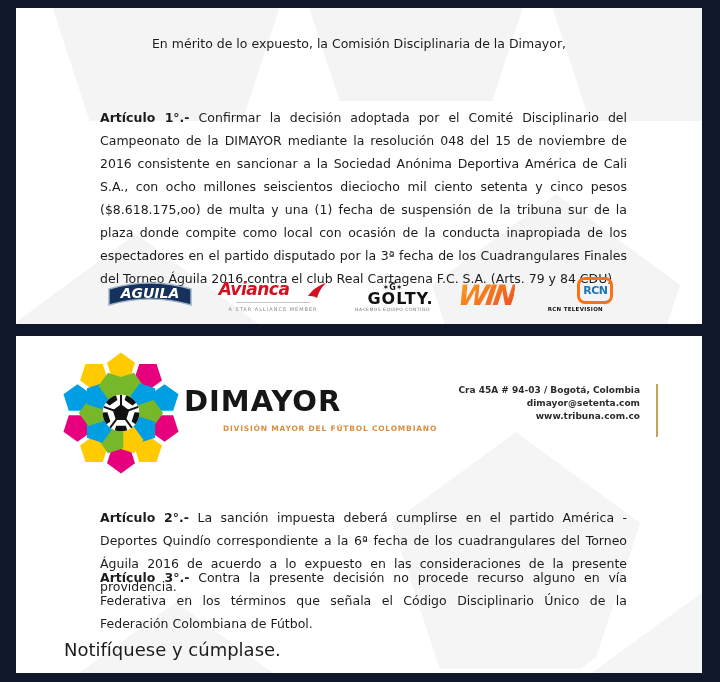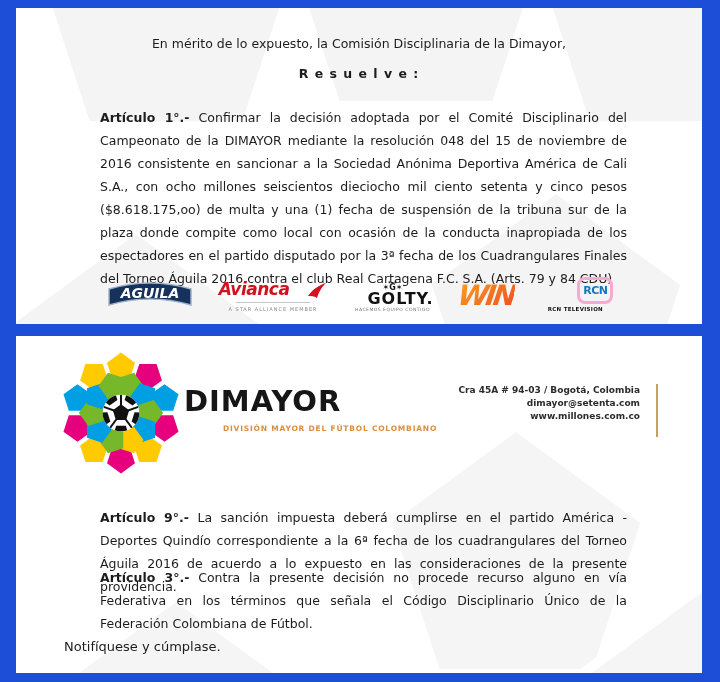--- a/index.html
+++ b/index.html
@@ -1,33 +1,33 @@
 <!DOCTYPE html>
 <html><head>
 <meta charset="utf-8">
 <style>
   * { margin:0; padding:0; box-sizing:border-box; }
   html,body { width:720px; height:682px; overflow:hidden; background:#000;
               font-family:"DejaVu Sans","Liberation Sans",sans-serif; }
-  .canvas { position:relative; width:720px; height:682px; background:#1d4ed8; }
+  .canvas { position:relative; width:720px; height:682px; background:#0f172a; }
 
   .page { position:absolute; left:16px; width:686px; background:#fff; overflow:hidden; }
   .page1 { top:8px;  height:316px; }
   .page2 { top:336px; height:337px; }
   .wm { position:absolute; inset:0; pointer-events:none; }
 
   .intro { position:absolute; top:28px; left:0; width:100%; text-align:center;
            font-size:12.5px; color:#1c1c1c; }
   .resuelve { position:absolute; top:58px; left:0; width:100%; text-align:center;
               font-size:12.5px; font-weight:bold; letter-spacing:1px; color:#1c1c1c; }
   .art { position:absolute; left:84px; width:527px; text-align:justify;
          font-size:12.5px; line-height:23px; color:#1c1c1c; }
   .art .lbl { font-weight:bold; }
   .a1 { top:98px; } .a2 { top:170px; } .a3 { top:230px; }
-  .closing { position:absolute; top:303px; left:48px; font-size:13px; color:#1c1c1c; }
+  .closing { position:absolute; top:303px; left:48px; font-size:18px; color:#1c1c1c; }
 
   
   .sponsors { position:absolute; top:250px; left:0; width:100%; height:54px;
               display:flex; justify-content:center; align-items:flex-end; gap:24px; }
   .sp { display:flex; flex-direction:column; align-items:center; }
 
   .avianca-row { display:flex; align-items:flex-end; gap:18px; }
   .avianca-word { color:#d4111e; font-weight:bold; font-style:italic; font-size:17px; letter-spacing:-0.5px; }
   .avianca-rule { width:74px; height:1px; background:#c7c7c7; margin-top:3px; }
   .avianca-sub { font-size:5px; color:#8a8a8a; letter-spacing:1px; margin-top:3px; }
@@ -35,21 +35,21 @@
   .golty-emblem { font-size:5px; line-height:5px; color:#111; text-align:center; }
   .golty-emblem .g { font-size:8px; font-weight:bold; }
   .golty-word { font-size:16px; font-weight:900; letter-spacing:1px; color:#111; line-height:17px;margin-left:16px; }
   .golty-sub { font-size:4.5px; color:#777; letter-spacing:0.5px; }
 
   .win-word { font-size:28px; font-weight:900; font-style:italic; letter-spacing:-3px;
               transform:skewX(-8deg);
               background:linear-gradient(135deg,#f9a11b 0%,#f47b20 45%,#ee4e23 100%);
               -webkit-background-clip:text; background-clip:text; color:transparent; }
 
-  .rcn-box { width:36px; height:27px; border:3px solid #f9a8d4; border-radius:8px;
+  .rcn-box { width:36px; height:27px; border:3px solid #f97316; border-radius:8px;
              display:flex; align-items:center; justify-content:center;margin-left:40px; }
   .rcn-word { color:#1b75bb; font-weight:900; font-size:11px; letter-spacing:-0.5px; }
   .rcn-sub { font-size:5.5px; font-weight:bold; color:#111; margin-top:2px; letter-spacing:0.3px; }
 
   
   .logo-svg { position:absolute; left:44px; top:16px; }
   .brand { position:absolute; left:168px; top:48px; font-size:29px; font-weight:800;
            letter-spacing:1px; color:#161616; }
   .tagline { position:absolute; left:170px; top:88px; font-size:7.5px; font-weight:bold;
              letter-spacing:0.8px; color:#d98e3f;padding-left:37px; }
@@ -67,21 +67,20 @@
       <g fill="#f4f4f4" stroke="#ffffff" stroke-width="10">
         <polygon points="150,-130 280,-35 230,118 70,118 20,-35"></polygon>
         <polygon points="400,-150 530,-55 480,98 320,98 270,-55"></polygon>
         <polygon points="650,-130 780,-35 730,118 570,118 520,-35"></polygon>
         <polygon points="540,180 670,275 620,428 460,428 410,275"></polygon>
         <polygon points="120,220 250,315 200,468 40,468 -10,315"></polygon>
       </g>
     </svg>
 
     <div class="intro">En mérito de lo expuesto, la Comisión Disciplinaria de la Dimayor,</div>
-    <div class="resuelve">R e s u e l v e :</div>
 
     <p class="art a1"><span class="lbl">Artículo 1°.-</span> <span>Confirmar la decisión adoptada por el Comité Disciplinario del Campeonato de la DIMAYOR mediante la resolución 048 del 15 de noviembre de 2016 consistente en sancionar a la Sociedad Anónima Deportiva América de Cali S.A., con ocho millones seiscientos dieciocho mil ciento setenta y cinco pesos ($8.618.175,oo) de multa y una (1) fecha de suspensión de la tribuna sur de la plaza donde compite como local con ocasión de la conducta inapropiada de los espectadores en el partido disputado por la 3ª fecha de los Cuadrangulares Finales del Torneo Águila 2016 contra el club Real Cartagena F.C. S.A. (Arts. 79 y 84 CDU)</span></p>
 
     <div class="sponsors">
 
       <div class="sp">
         <svg width="90" height="38" viewBox="0 0 90 38">
           <path d="M4,15 Q45,3 86,15 L86,31 Q45,19 4,31 Z" fill="#16325c" stroke="#9fb2c8" stroke-width="1.5"></path>
           <text x="45" y="24" text-anchor="middle" font-size="14" font-weight="bold" font-style="italic" fill="#ffffff">AGUILA</text>
         </svg>
@@ -177,24 +176,24 @@
         <use href="#pg" fill="#111111" transform="translate(60 60) rotate(324) translate(0 -19) scale(0.8)"></use>
       </g>
     </svg>
 
     <div class="brand">DIMAYOR</div>
     <div class="tagline">DIVISIÓN MAYOR DEL FÚTBOL COLOMBIANO</div>
 
     <div class="contact">
       <div>Cra 45A # 94-03 / Bogotá, Colombia</div>
       <div>dimayor@setenta.com</div>
-      <div>www.millones.com.co</div>
+      <div>www.tribuna.com.co</div>
     </div>
     <div class="goldline"></div>
 
-    <p class="art a2"><span class="lbl">Artículo 9°.-</span> <span>La sanción impuesta deberá cumplirse en el partido América - Deportes Quindío correspondiente a la 6ª fecha de los cuadrangulares del Torneo Águila 2016 de acuerdo a lo expuesto en las consideraciones de la presente providencia.</span></p>
+    <p class="art a2"><span class="lbl">Artículo 2°.-</span> <span>La sanción impuesta deberá cumplirse en el partido América - Deportes Quindío correspondiente a la 6ª fecha de los cuadrangulares del Torneo Águila 2016 de acuerdo a lo expuesto en las consideraciones de la presente providencia.</span></p>
 
     <p class="art a3"><span class="lbl">Artículo 3°.-</span> <span>Contra la presente decisión no procede recurso alguno en vía Federativa en los términos que señala el Código Disciplinario Único de la Federación Colombiana de Fútbol.</span></p>
 
     <div class="closing">Notifíquese y cúmplase.</div>
   </section>
 
 </div>
 
 </body></html>

